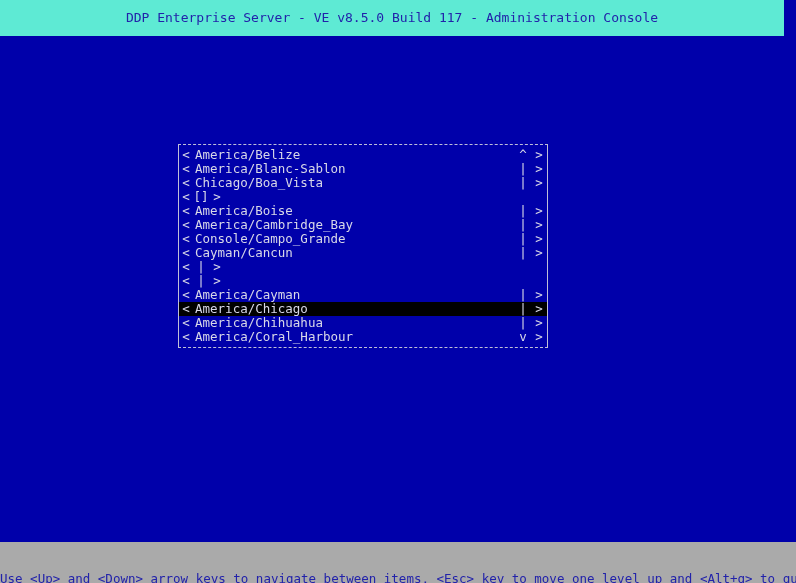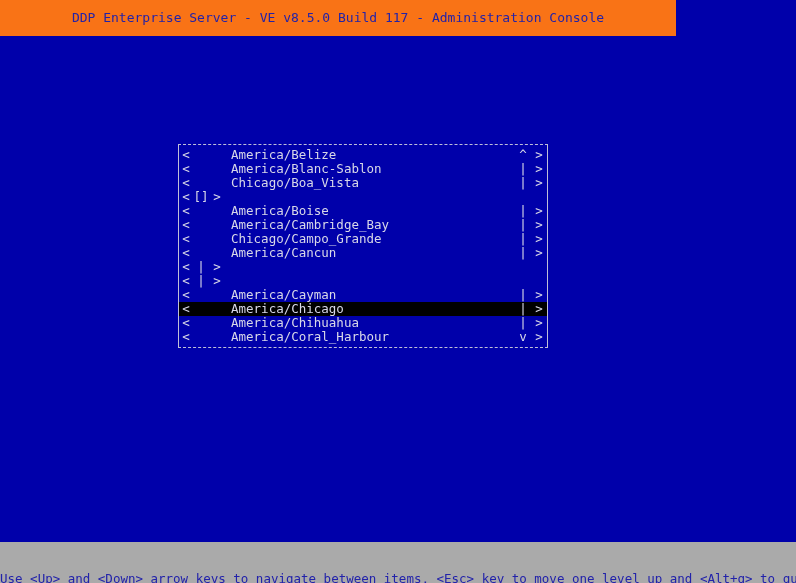--- a/index.html
+++ b/index.html
@@ -13,23 +13,23 @@
     font-family: "DejaVu Sans Mono", "Liberation Mono", monospace;
     overflow: hidden;
     position: relative;
   }
 
   
   #title-bar {
     position: absolute;
     left: 0;
     top: 0;
-    width: 676px;
+    width: 784px;
     height: 36px;
-    background: #f97316;
+    background: #5eead4;
     color: #2222aa;
     font-size: 13px;
     line-height: 36px;
     text-align: center;
     white-space: pre;
     letter-spacing: 0px;
   }
 
   
   #canvas {
@@ -73,21 +73,20 @@
 
   .row-left-arrow {
     width: 14px;
     text-align: center;
     flex: 0 0 14px;
   }
   .row-label {
     flex: 1 1 auto;
     padding-left: 2px;
     overflow: hidden;
-    margin-left: 36px;
   }
   .row-scroll {
     flex: 0 0 16px;
     text-align: center;
   }
   .row-right-arrow {
     flex: 0 0 16px;
     text-align: center;
   }
 
@@ -120,22 +119,22 @@
 
 <div id="canvas">
 
   <div id="menu-box">
       <div class="menu-row"><span class="row-left-arrow">&lt;</span><span class="row-label">America/Belize</span><span class="row-scroll">^</span><span class="row-right-arrow">&gt;</span></div>
       <div class="menu-row"><span class="row-left-arrow">&lt;</span><span class="row-label">America/Blanc-Sablon</span><span class="row-scroll">|</span><span class="row-right-arrow">&gt;</span></div>
       <div class="menu-row"><span class="row-left-arrow">&lt;</span><span class="row-label">Chicago/Boa_Vista</span><span class="row-scroll">|</span><span class="row-right-arrow">&gt;</span></div>
       <div class="menu-row"><span class="row-left-arrow">&lt;</span><span class="row-scroll">[]</span><span class="row-right-arrow">&gt;</span></div>
       <div class="menu-row"><span class="row-left-arrow">&lt;</span><span class="row-label">America/Boise</span><span class="row-scroll">|</span><span class="row-right-arrow">&gt;</span></div>
       <div class="menu-row"><span class="row-left-arrow">&lt;</span><span class="row-label">America/Cambridge_Bay</span><span class="row-scroll">|</span><span class="row-right-arrow">&gt;</span></div>
-      <div class="menu-row"><span class="row-left-arrow">&lt;</span><span class="row-label">Chicago/Campo_Grande</span><span class="row-scroll">|</span><span class="row-right-arrow">&gt;</span></div>
-      <div class="menu-row"><span class="row-left-arrow">&lt;</span><span class="row-label">America/Cancun</span><span class="row-scroll">|</span><span class="row-right-arrow">&gt;</span></div>
+      <div class="menu-row"><span class="row-left-arrow">&lt;</span><span class="row-label">Console/Campo_Grande</span><span class="row-scroll">|</span><span class="row-right-arrow">&gt;</span></div>
+      <div class="menu-row"><span class="row-left-arrow">&lt;</span><span class="row-label">Cayman/Cancun</span><span class="row-scroll">|</span><span class="row-right-arrow">&gt;</span></div>
       <div class="menu-row"><span class="row-left-arrow">&lt;</span><span class="row-scroll">|</span><span class="row-right-arrow">&gt;</span></div>
       <div class="menu-row"><span class="row-left-arrow">&lt;</span><span class="row-scroll">|</span><span class="row-right-arrow">&gt;</span></div>
       <div class="menu-row"><span class="row-left-arrow">&lt;</span><span class="row-label">America/Cayman</span><span class="row-scroll">|</span><span class="row-right-arrow">&gt;</span></div>
       <div class="menu-row selected"><span class="row-left-arrow">&lt;</span><span class="row-label">America/Chicago</span><span class="row-scroll">|</span><span class="row-right-arrow">&gt;</span></div>
       <div class="menu-row"><span class="row-left-arrow">&lt;</span><span class="row-label">America/Chihuahua</span><span class="row-scroll">|</span><span class="row-right-arrow">&gt;</span></div>
       <div class="menu-row"><span class="row-left-arrow">&lt;</span><span class="row-label">America/Coral_Harbour</span><span class="row-scroll">v</span><span class="row-right-arrow">&gt;</span></div>
     </div>
 
 </div>
 

